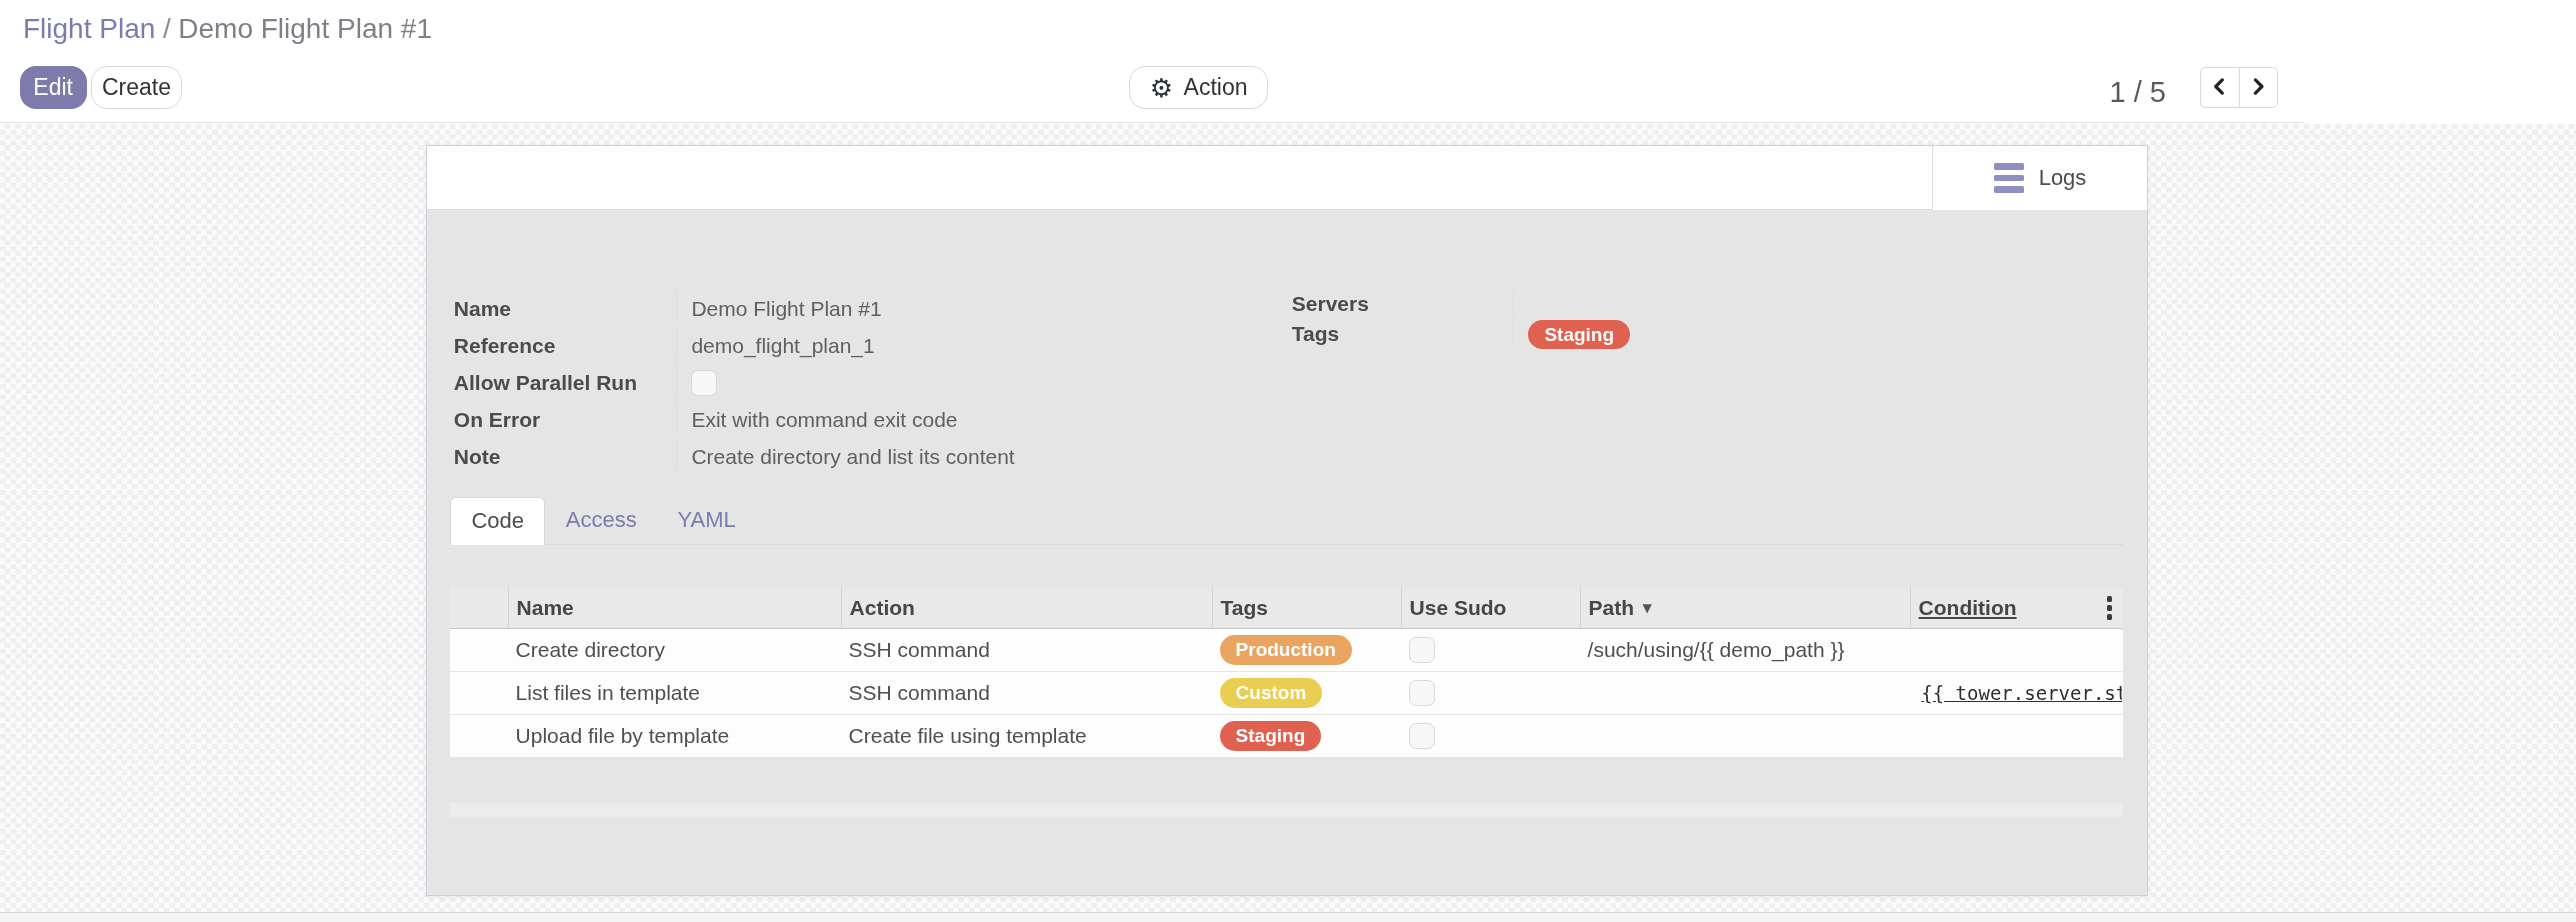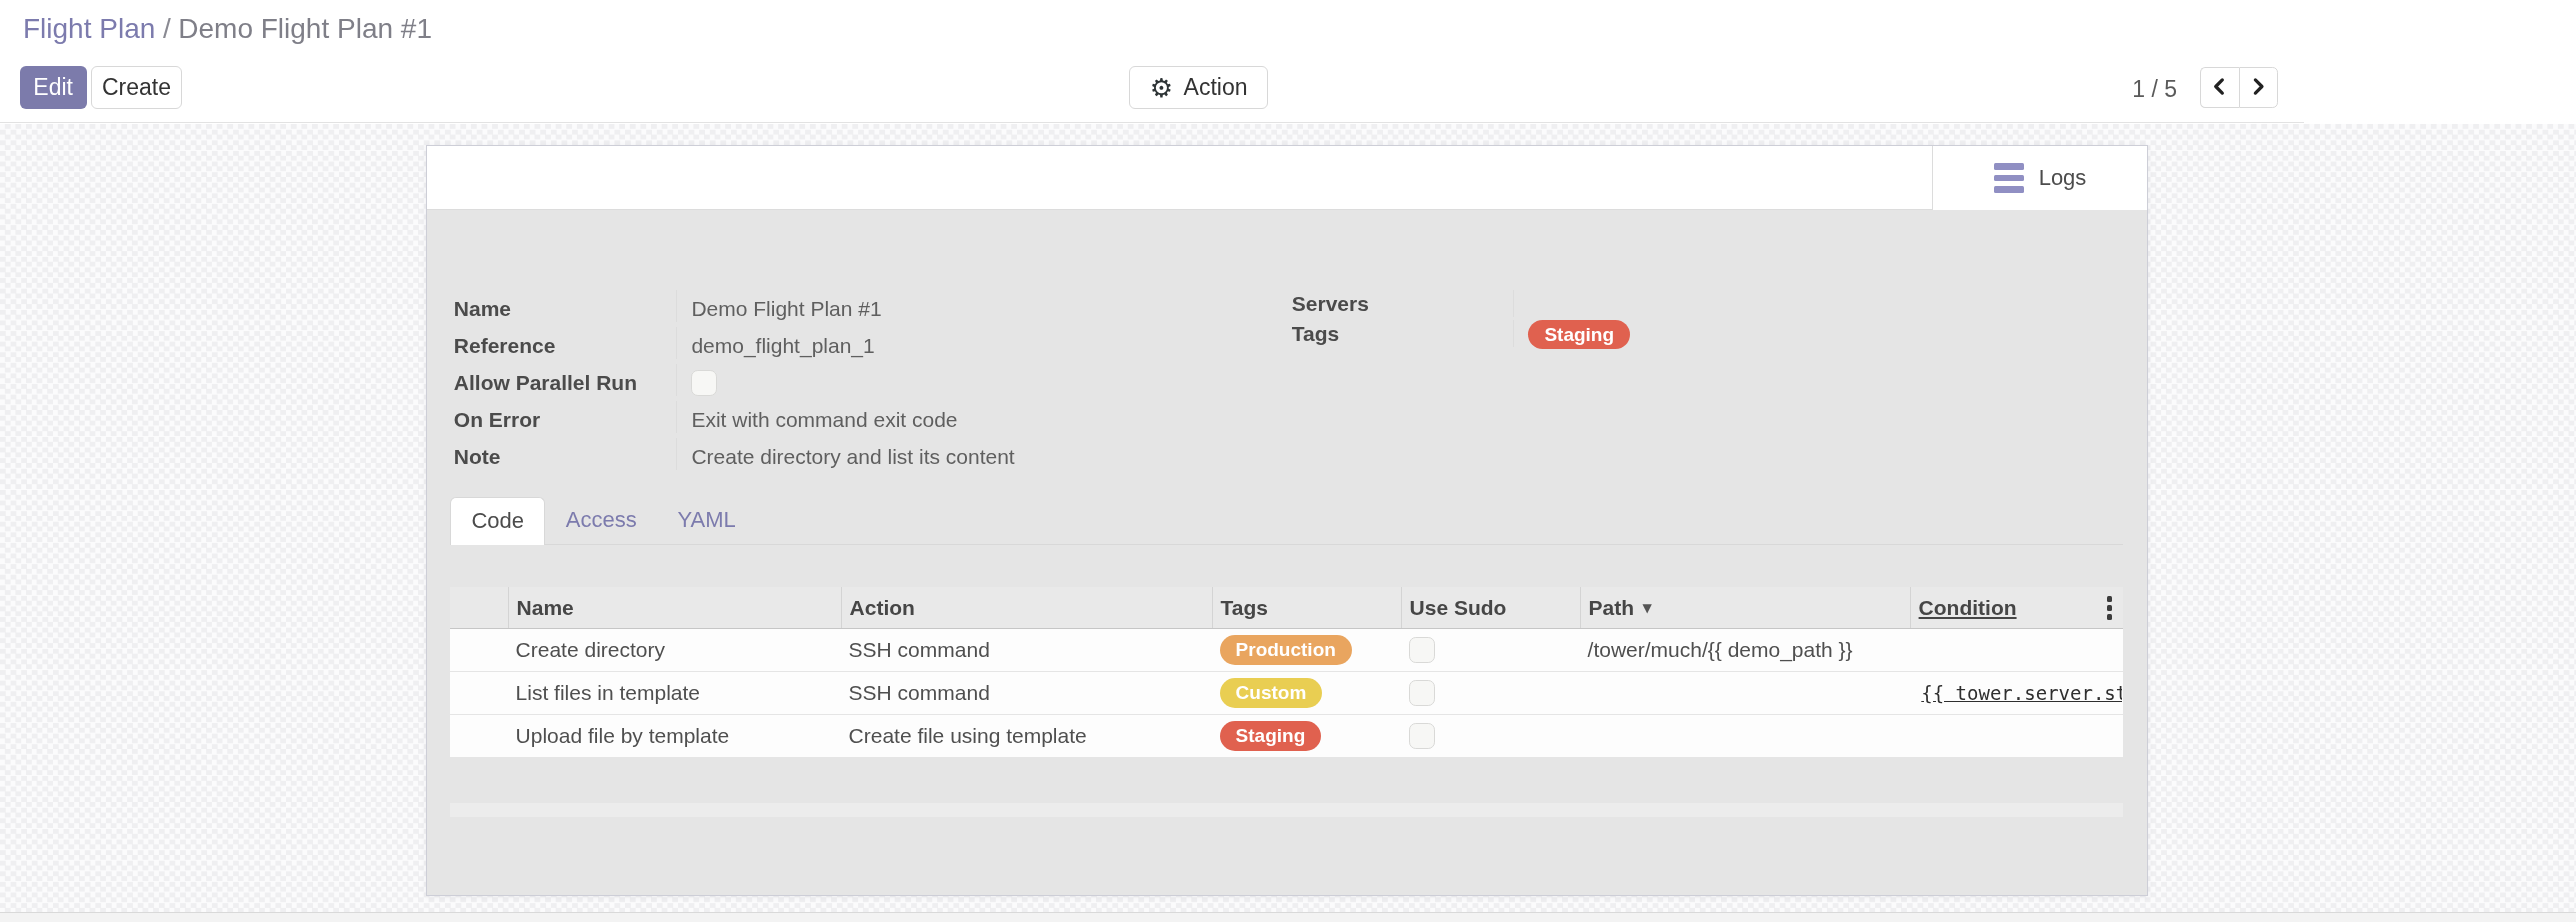--- a/index.html
+++ b/index.html
@@ -7,27 +7,27 @@
   body { font-family:"Liberation Sans", sans-serif; background:#fff; }
   .page { position:relative; width:2576px; height:922px; }
 
   
   .topbar { position:absolute; left:0; top:0; width:2304px; height:123px;
             background:#fff; border-bottom:0.8px solid #e2e2e2; z-index:5; }
   .breadcrumb { position:absolute; left:23px; top:12px; font-size:28px; line-height:33px; color:#7f7f88; }
   .breadcrumb .bc-link { color:#7c7bad; cursor:pointer; }
   .breadcrumb .bc-sep { color:#8a8a92; padding:0 7.6px; }
   .btn { display:inline-flex; align-items:center; justify-content:center; height:43px;
-         font-size:23px; border-radius:6px; border:0.8px solid transparent; cursor:pointer;
+         font-size:23px; border-radius:16px; border:0.8px solid transparent; cursor:pointer;
          background:#fff; color:#333; white-space:nowrap; }
   .btn-edit { position:absolute; left:19.7px; top:66px; width:67px; background:#7c7bab; color:#fff; }
   .btn-create { position:absolute; left:91px; top:66px; width:91px; border-color:#d8d8d8; }
   .btn-action { position:absolute; left:1129px; top:66px; padding:0 19.7px; border-color:#d8d8d8; gap:10.6px; }
   .gear { font-size:26px; line-height:26px; color:#2e3436; }
-  .pager-value { position:absolute; right:127px; top:76px; font-size:23px; color:#5a5a5a; }
+  .pager-value { position:absolute; right:138px; top:76px; font-size:29px; color:#5a5a5a; }
   .pager-nav { position:absolute; right:26.5px; top:67px; display:flex; }
   .pager-btn { width:39px; height:41px; background:#fff; border:0.8px solid #d8d8d8;
                display:flex; align-items:center; justify-content:center; cursor:pointer; }
   .pager-btn.prev { border-radius:5.3px 0 0 5.3px; border-right:none; }
   .pager-btn.next { border-radius:0 5.3px 5.3px 0; }
 
   
   .content { position:absolute; left:0; top:124px; width:2576px; height:798px;
              background-image:conic-gradient(#efeff1 25%, #fbfbfc 25% 50%, #efeff1 50% 75%, #fbfbfc 75%);
              background-size:10.6px 10.6px; }
@@ -210,21 +210,21 @@
       <div class="tr">
         <div class="td col-handle"></div>
         <div class="td col-name">Create directory</div>
         <div class="td col-action">SSH command</div>
         <div class="td col-tags">
           <span class="tag-pill" style="background: rgb(233, 165, 95);">Production</span>
         </div>
         <div class="td col-sudo">
           <div class="cb"></div>
         </div>
-        <div class="td col-path">/tower/much/{{ demo_path }}</div>
+        <div class="td col-path">/such/using/{{ demo_path }}</div>
         <div class="td mono col-cond"></div>
       </div>
 
       <div class="tr">
         <div class="td col-handle"></div>
         <div class="td col-name">List files in template</div>
         <div class="td col-action">SSH command</div>
         <div class="td col-tags">
           <span class="tag-pill" style="background: rgb(233, 206, 82);">Custom</span>
         </div>

